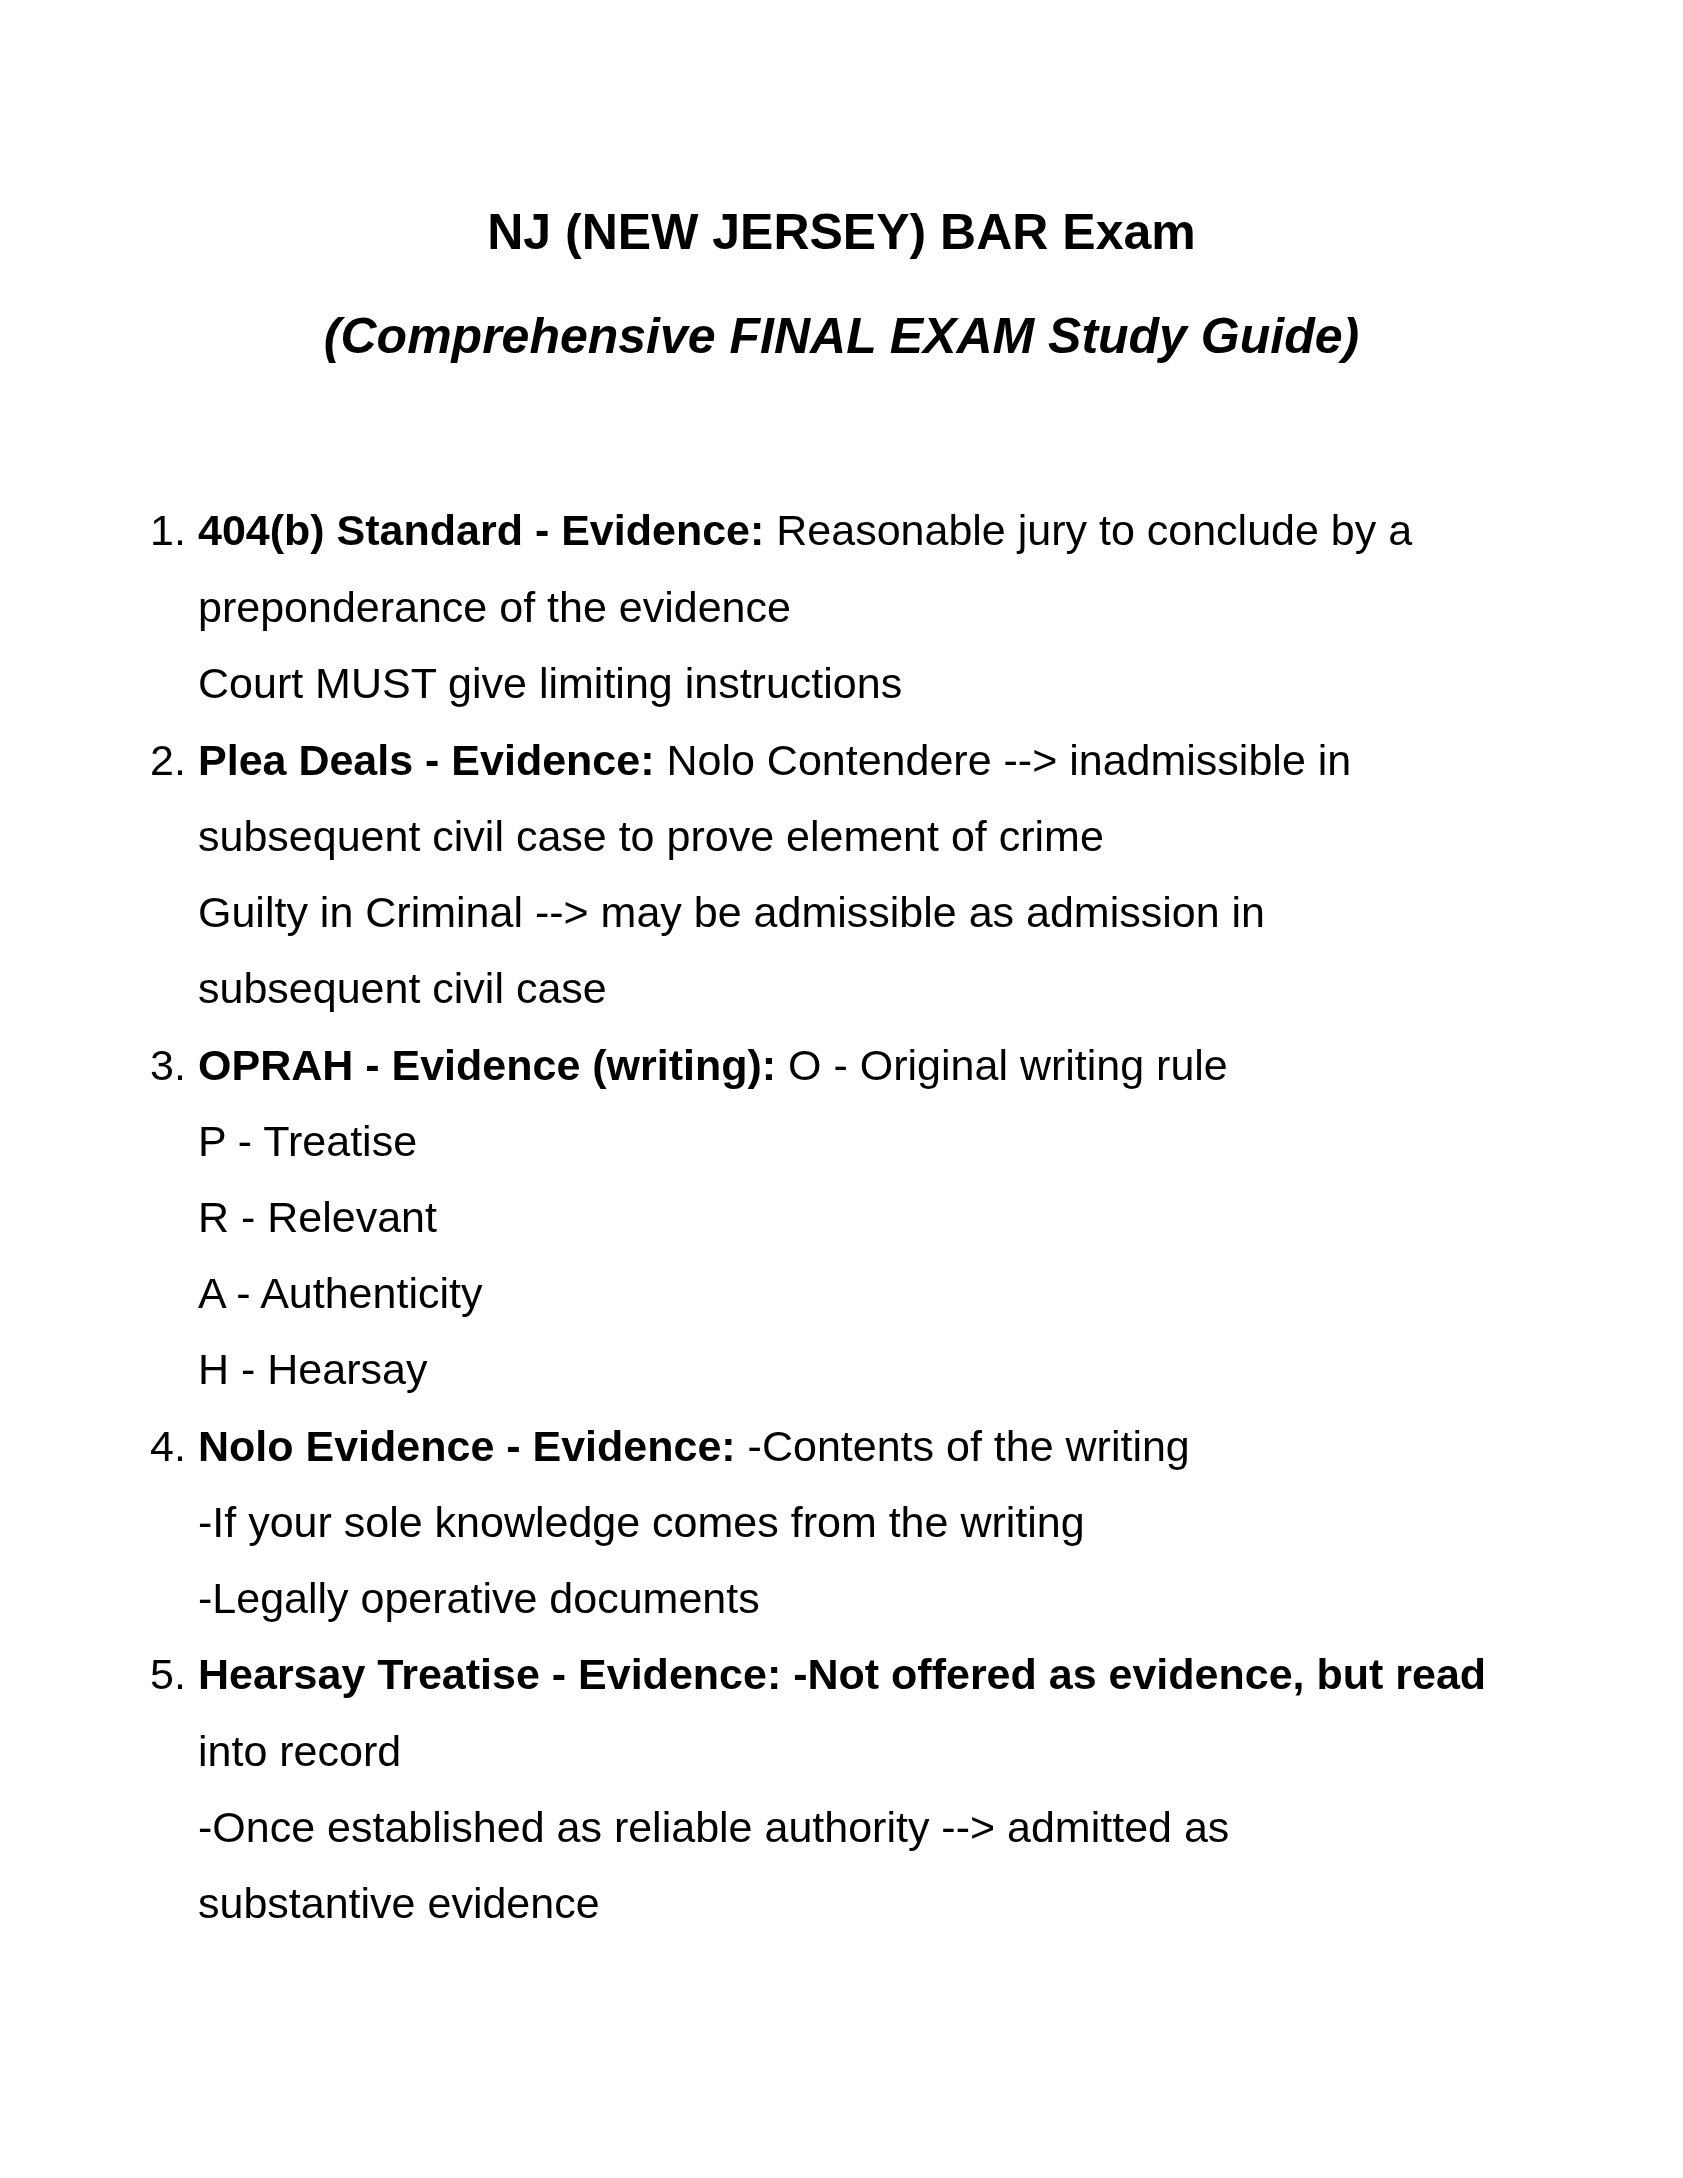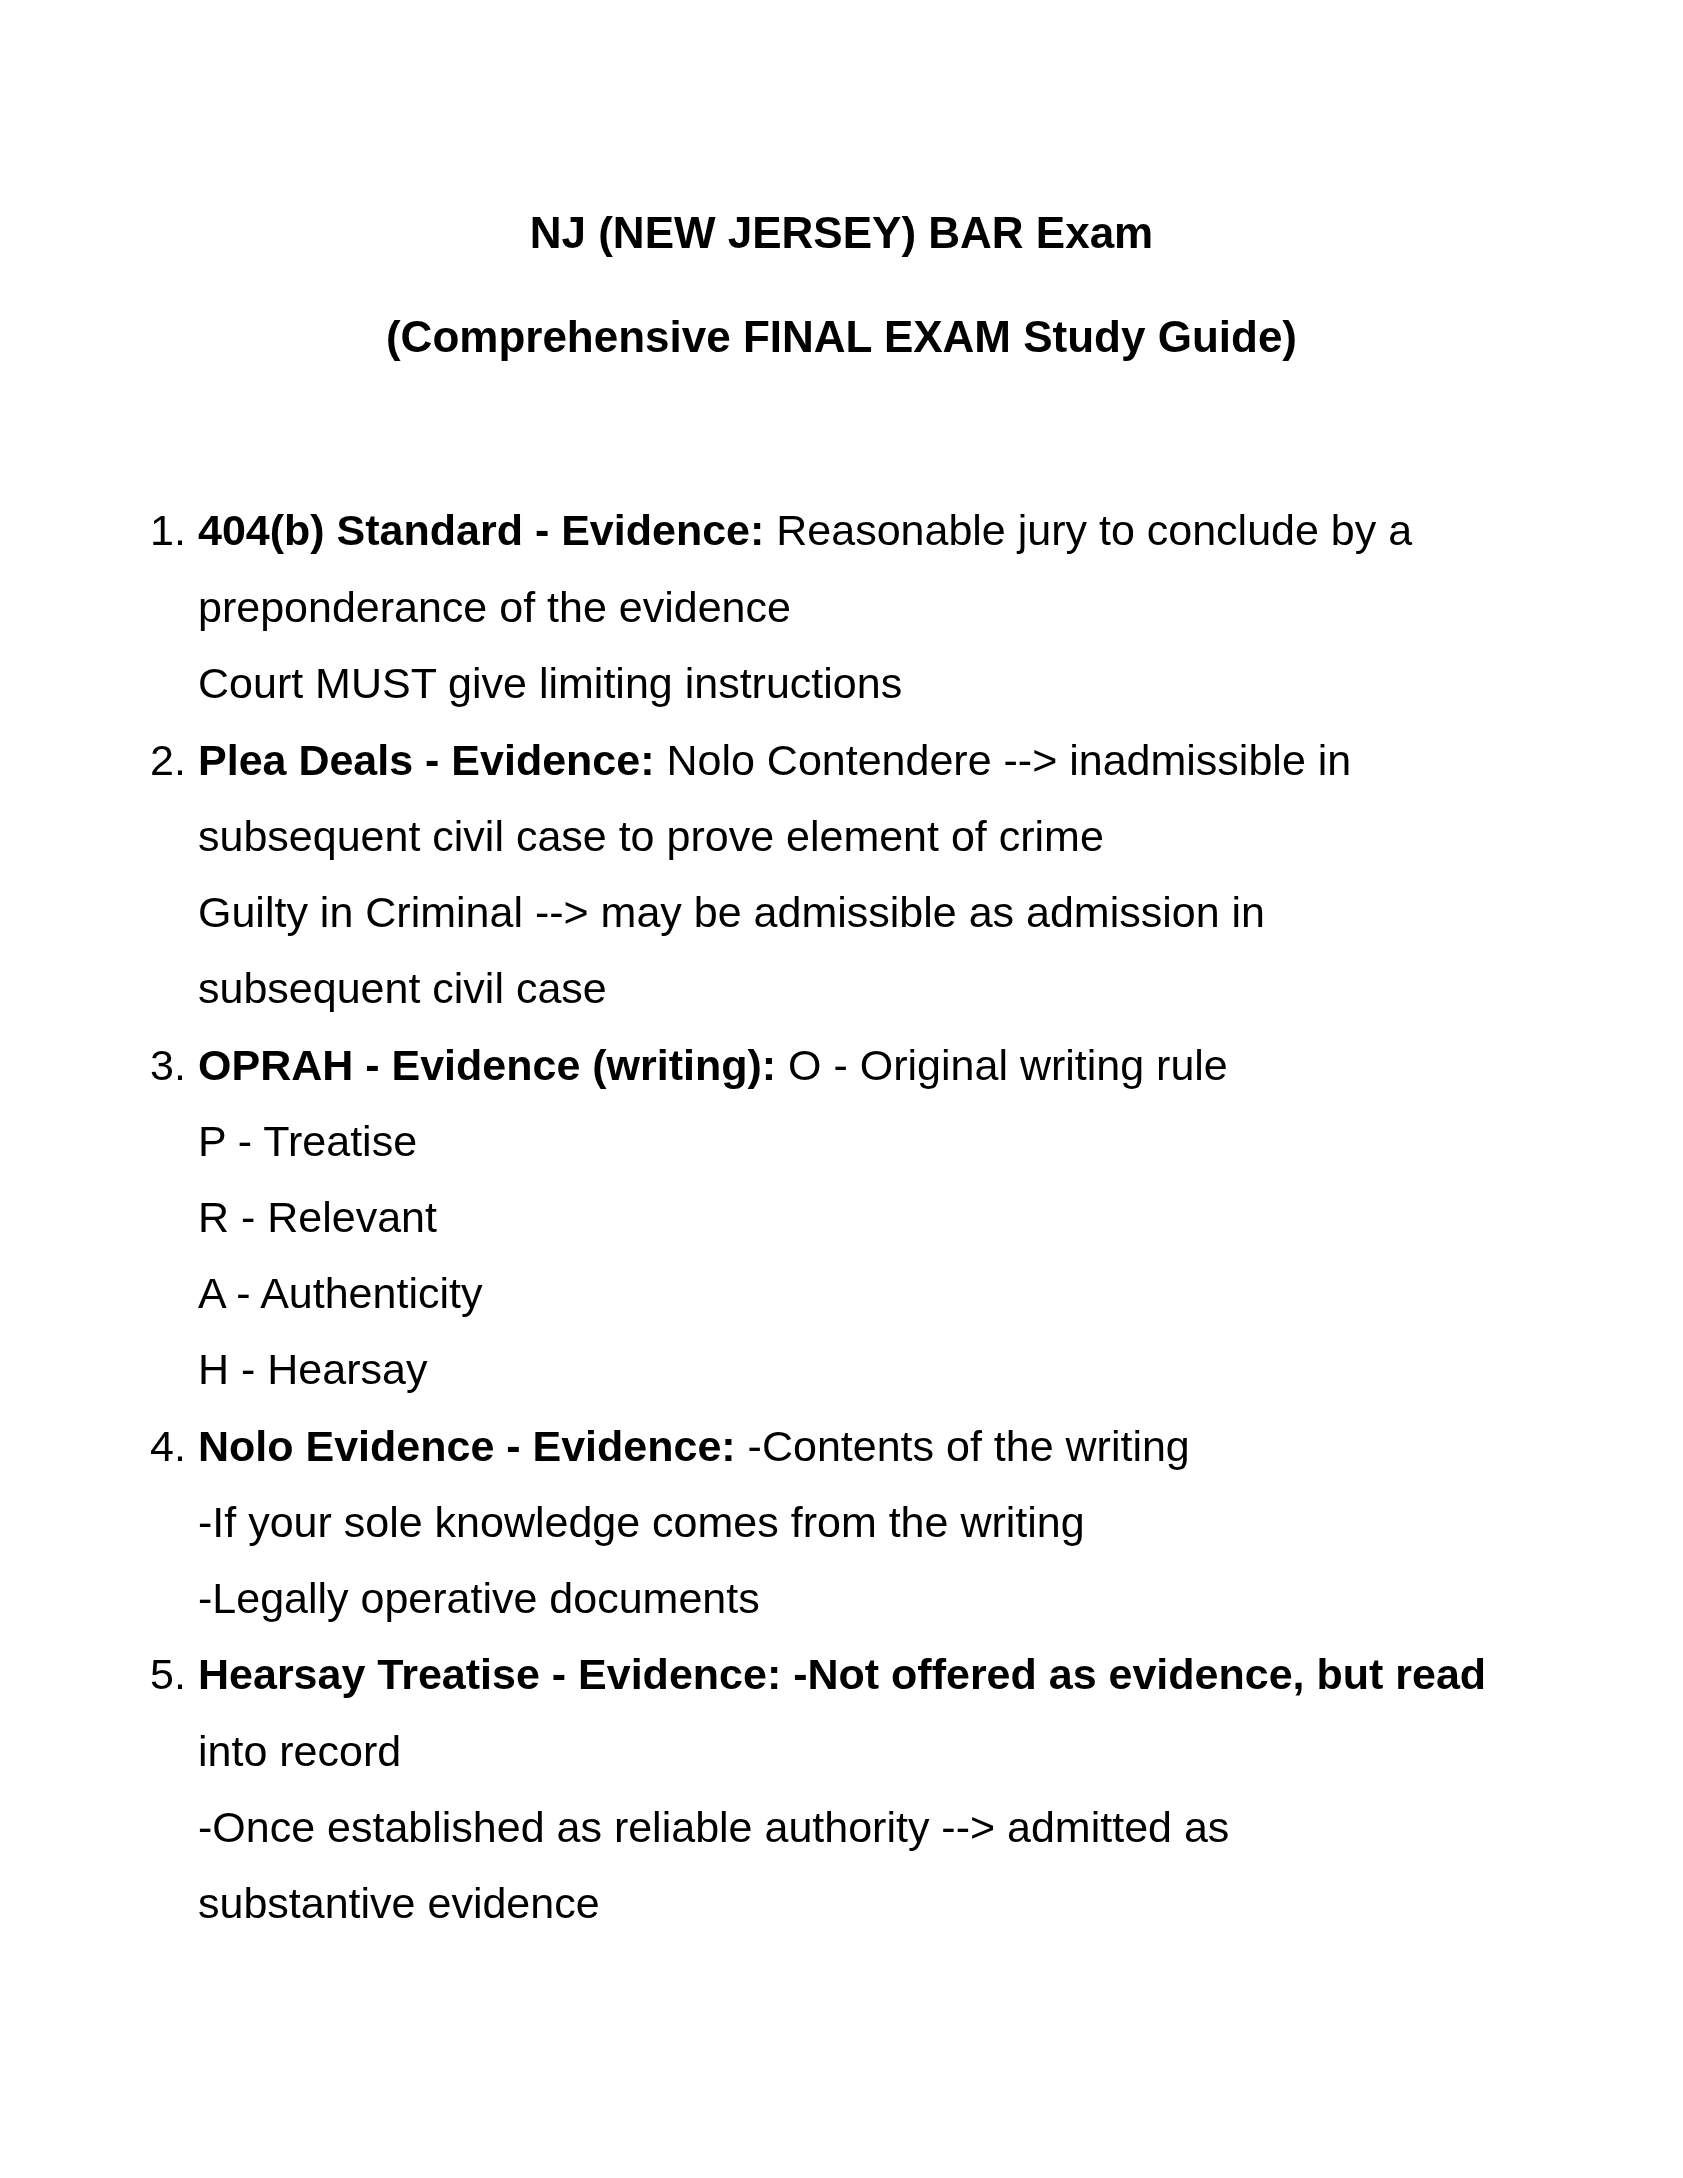--- a/index.html
+++ b/index.html
@@ -14,26 +14,26 @@
       overflow: hidden;
       font-family: "Liberation Sans", sans-serif;
       color: #000000;
     }
     .title-line {
       position: absolute;
       left: 0;
       width: 1683px;
       text-align: center;
       font-weight: bold;
-      font-size: 44px;
+      font-size: 50px;
       line-height: 69px;
       white-space: nowrap;
     }
     #title-1 { top: 198px; }
-    #title-2 { top: 302px; }
+    #title-2 { top: 302px; font-style: italic; }
 
     .line {
       position: absolute;
       font-size: 43px;
       line-height: 55px;
       white-space: nowrap;
     }
     .num {
       position: absolute;
       left: 150px;

